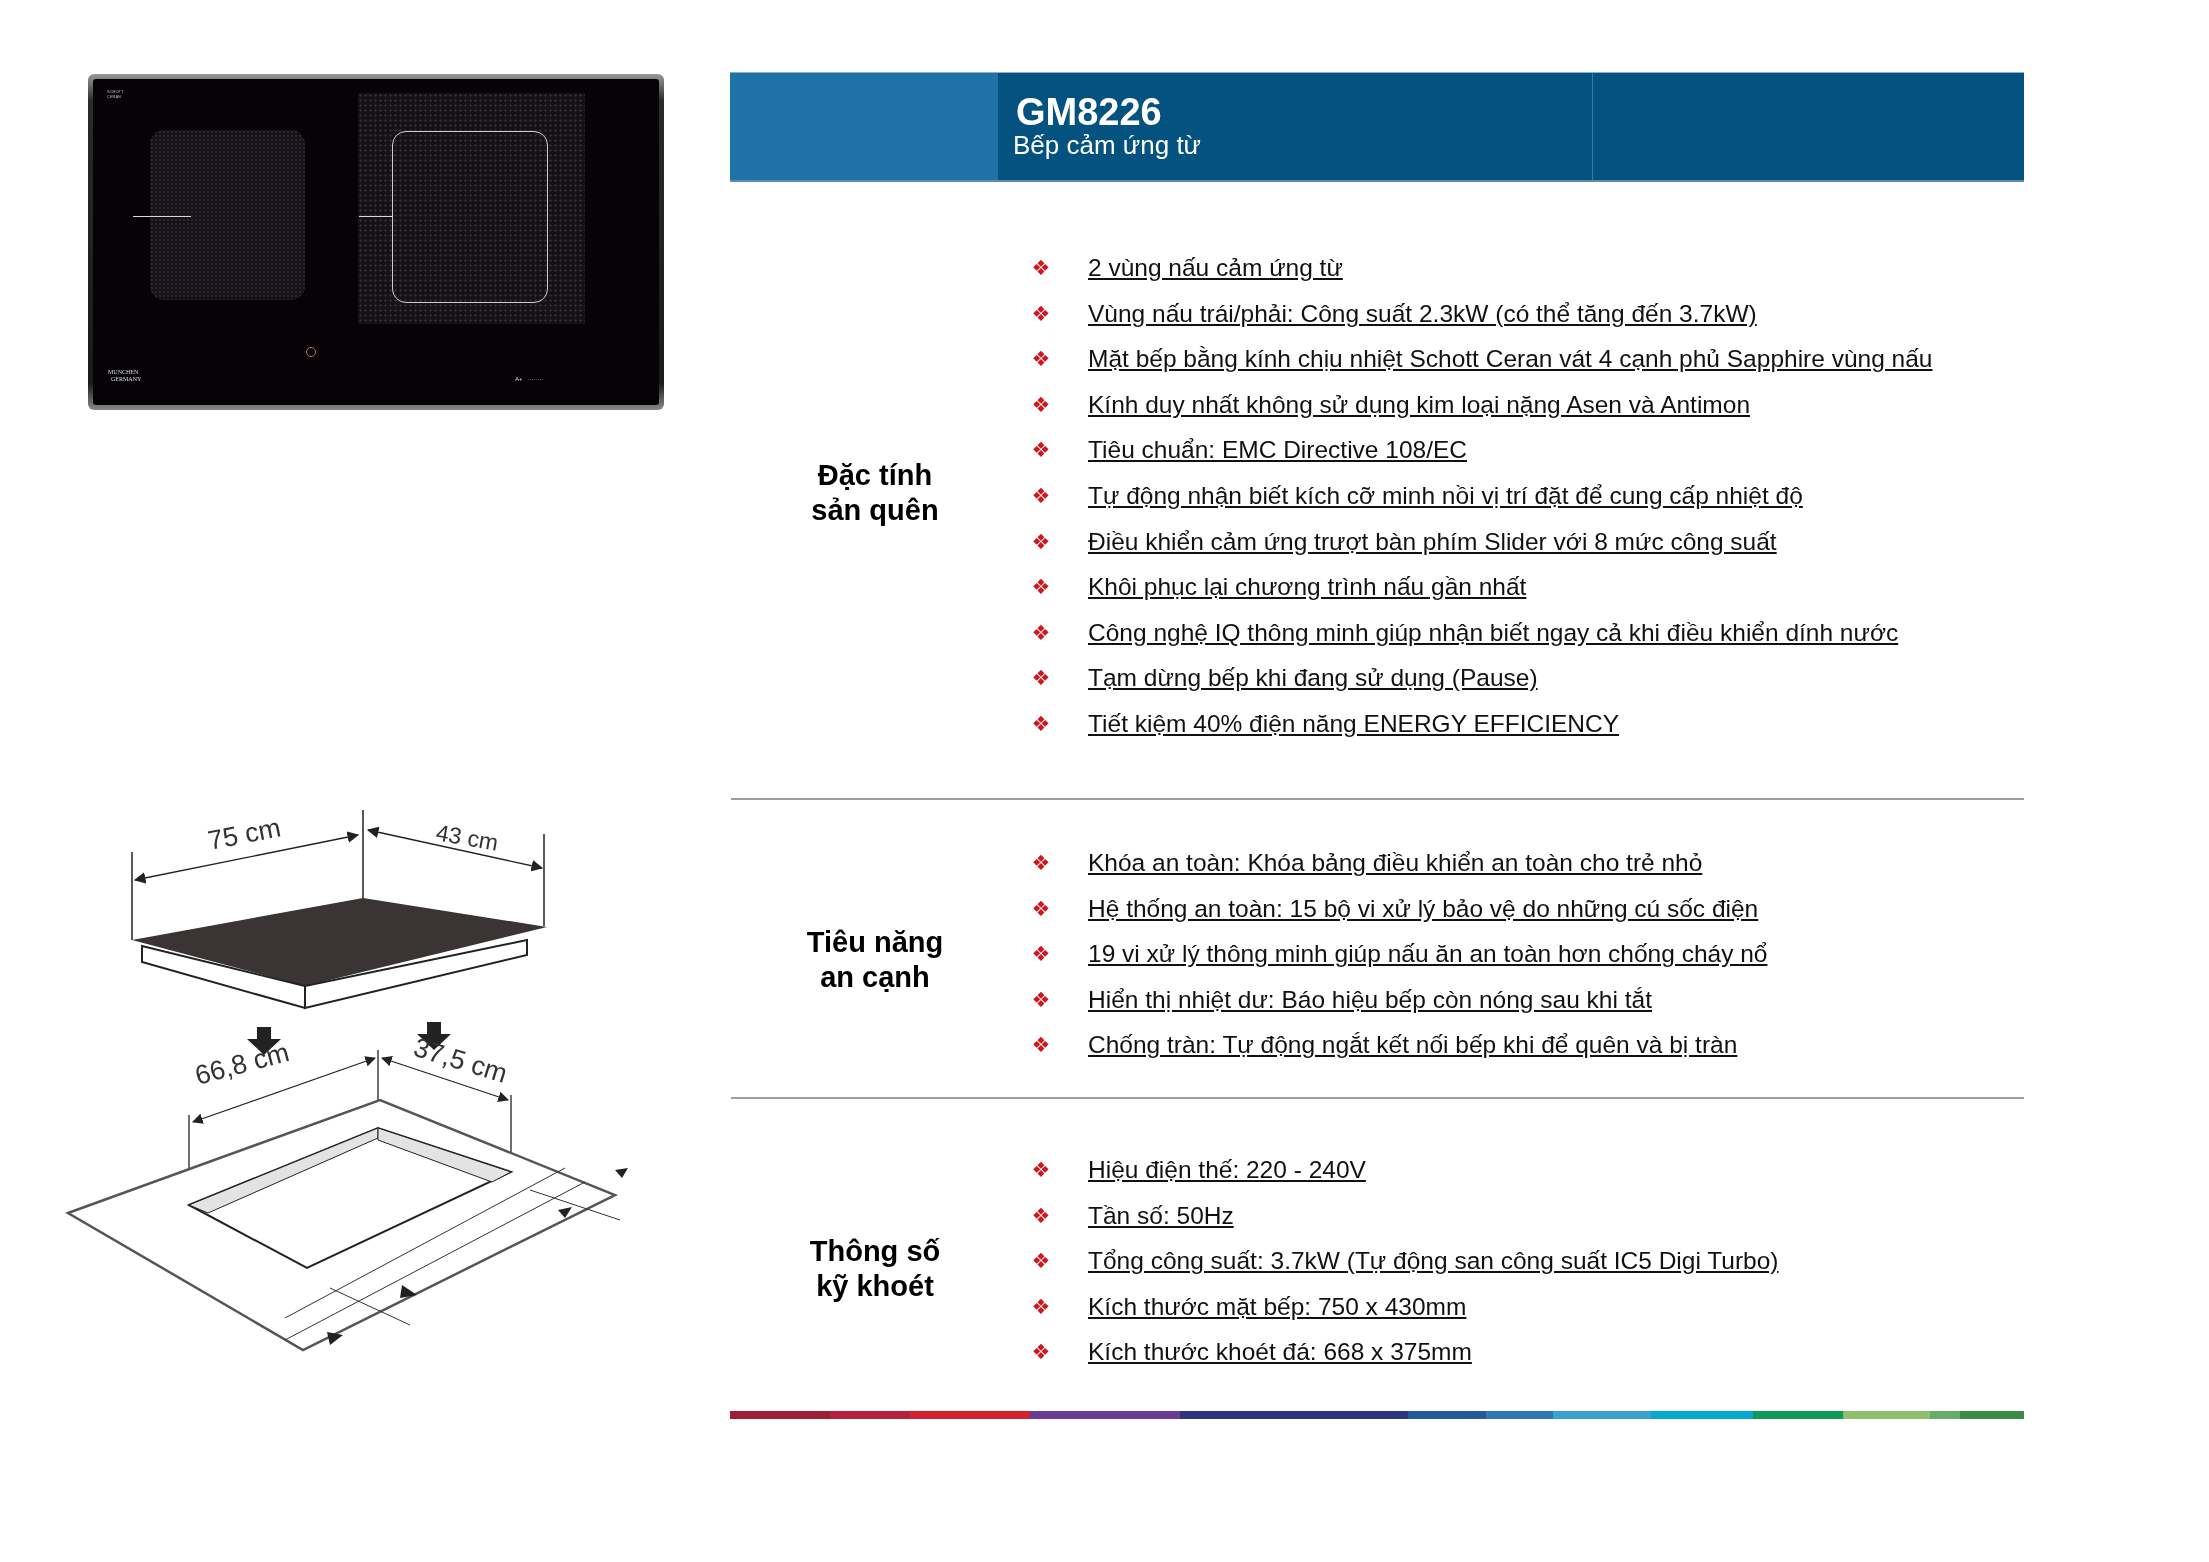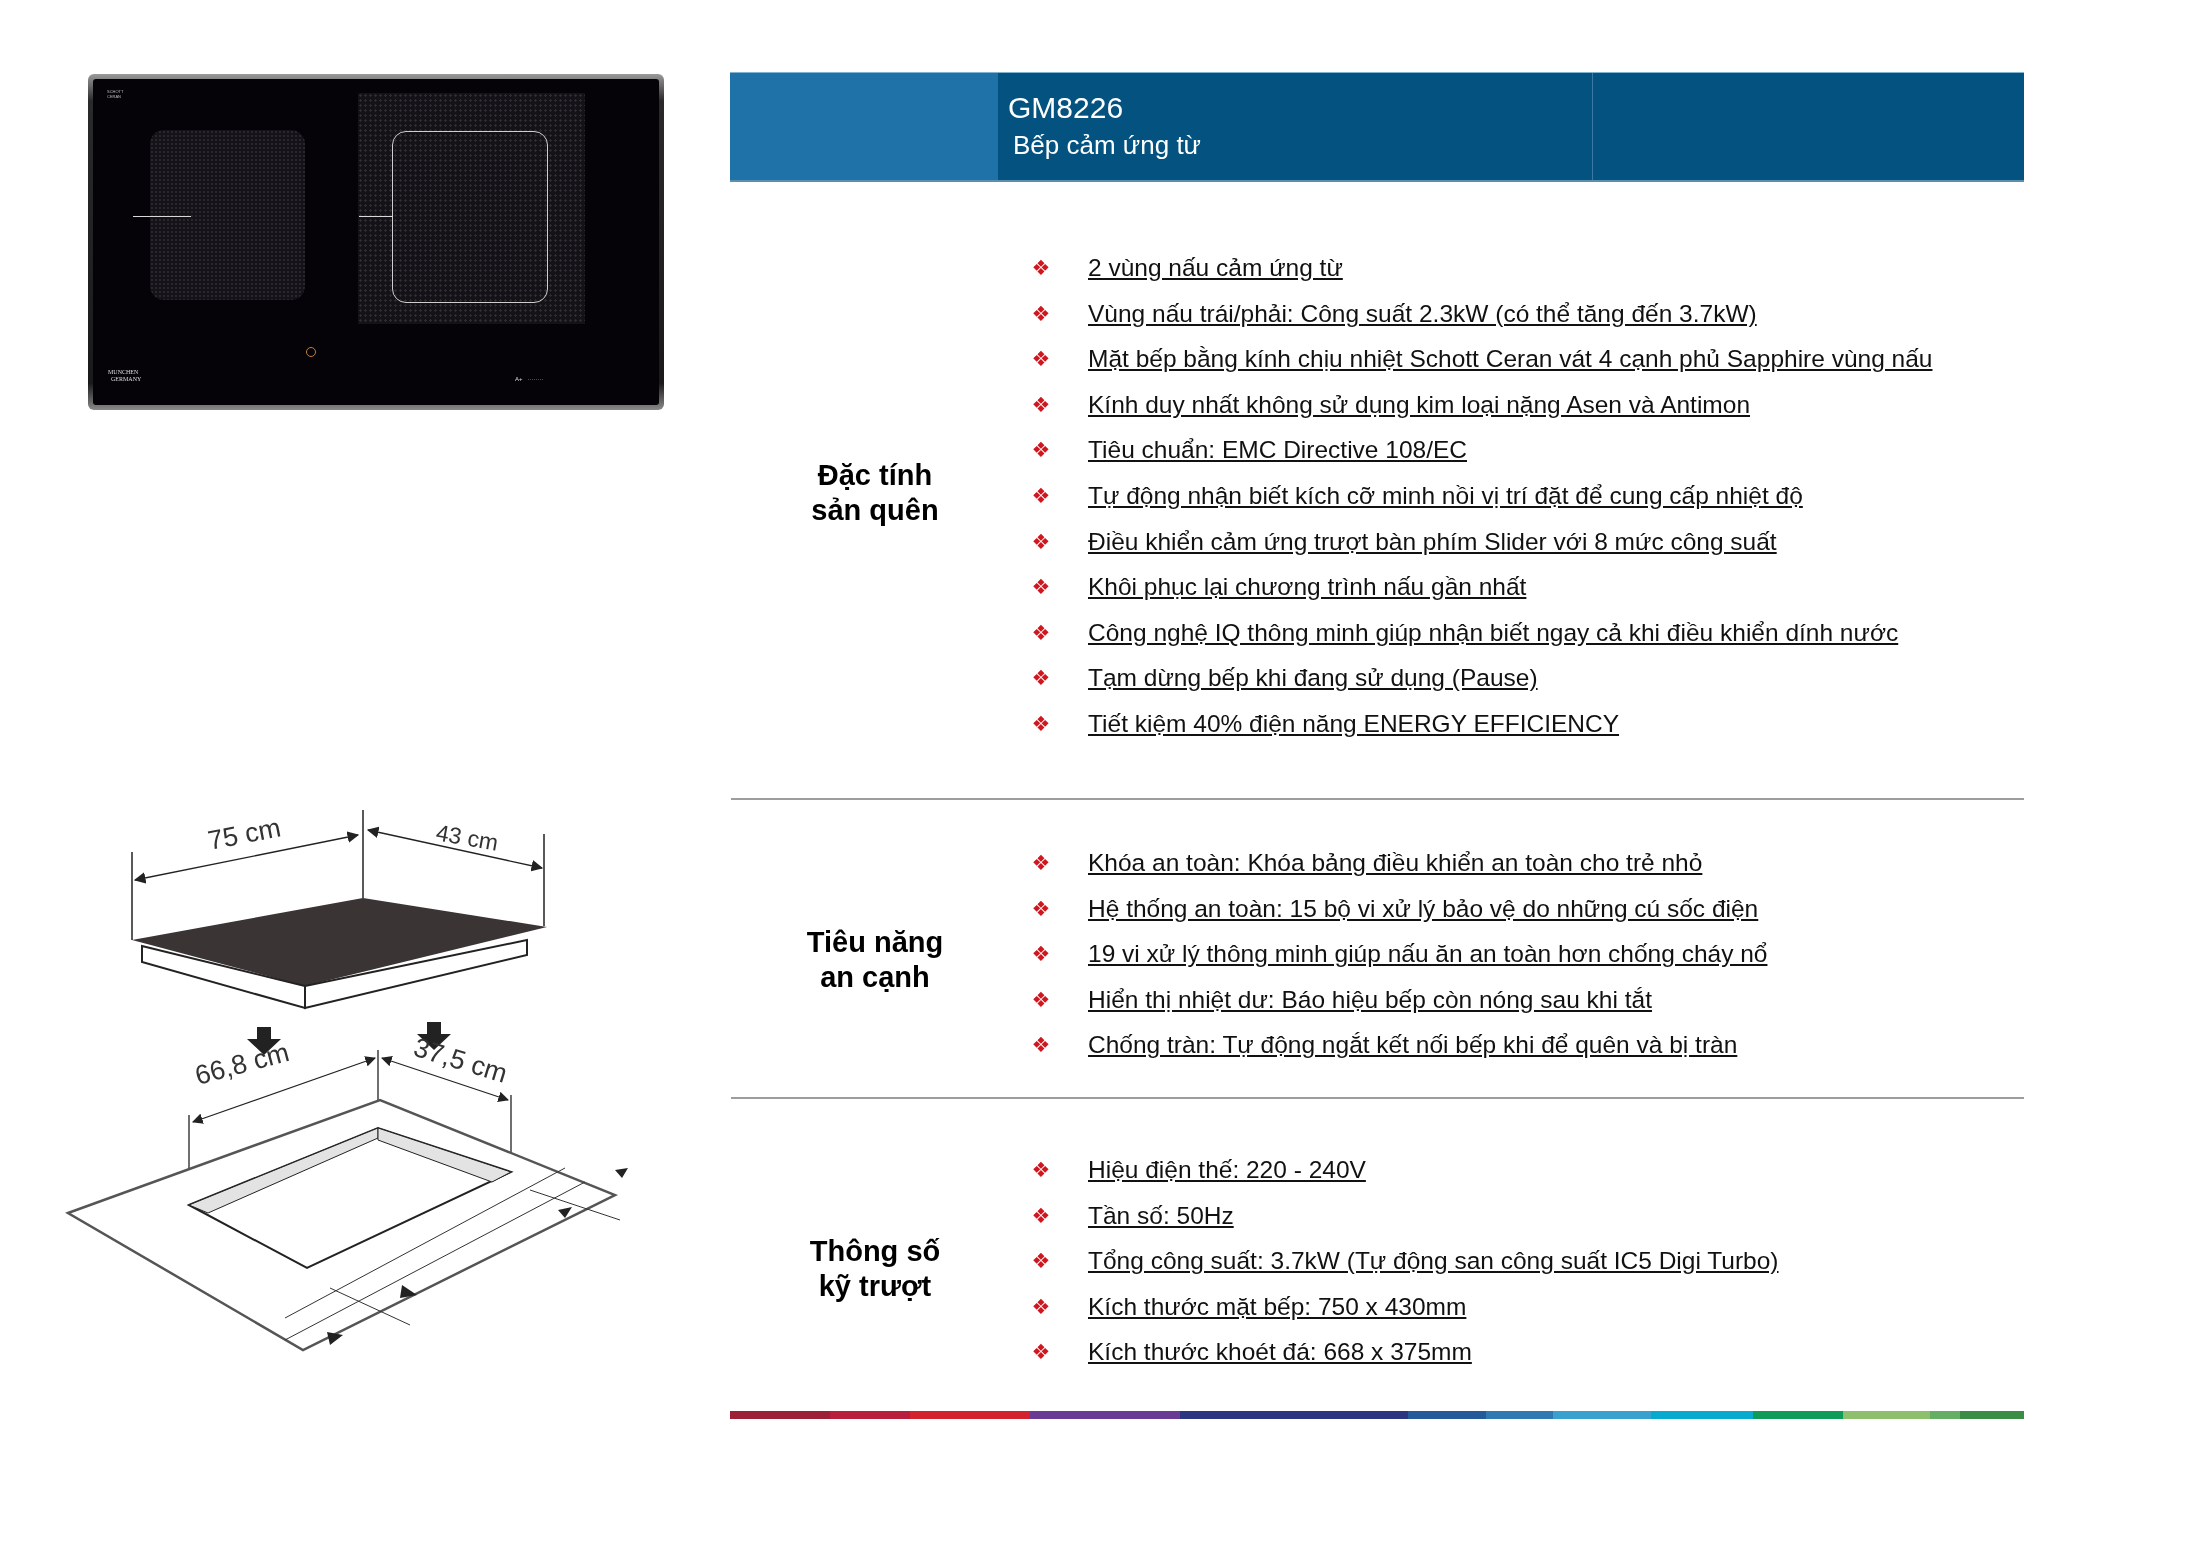--- a/index.html
+++ b/index.html
@@ -64,22 +64,22 @@
   }
   .header-accent {
     position: absolute; left: 0; top: 0; width: 268px; height: 100%;
     background: #1f72a8;
   }
   .header-divider {
     position: absolute; left: 862px; top: 0; width: 1px; height: 100%;
     background: #3b7aa3;
   }
   .header-title {
-    position: absolute; left: 278px; top: 18px;
-    font-size: 30px; font-weight: normal; color: #ffffff; letter-spacing: 0px;
+    position: absolute; left: 286px; top: 18px;
+    font-size: 38px; font-weight: bold; color: #ffffff; letter-spacing: 0px;
   }
   .header-subtitle {
     position: absolute; left: 283px; top: 57px;
     font-size: 26px; color: #ffffff;
   }
 
   
   .section-label {
     position: absolute; width: 290px; text-align: center;
     font-size: 29px; font-weight: bold; line-height: 35px; color: #000;
@@ -215,21 +215,21 @@
   <li>
       <span class="bullet-icon" style="color: rgb(208, 22, 30);">❖</span>
       <span class="bullet-text">Chống tràn: Tự động ngắt kết nối bếp khi để quên và bị tràn</span>
     </li>
 </ul>
 
 <div class="divider" style="top:1097px;"></div>
 
 <div class="section-label" style="left:730px; top:1234px;">
   <div>Thông số</div>
-  <div>kỹ trượt</div>
+  <div>kỹ khoét</div>
 </div>
 <ul class="bullets" style="top:1147px;">
   <li>
       <span class="bullet-icon" style="color: rgb(208, 22, 30);">❖</span>
       <span class="bullet-text">Hiệu điện thế: 220 - 240V</span>
     </li>
   <li>
       <span class="bullet-icon" style="color: rgb(208, 22, 30);">❖</span>
       <span class="bullet-text">Tần số: 50Hz</span>
     </li>

